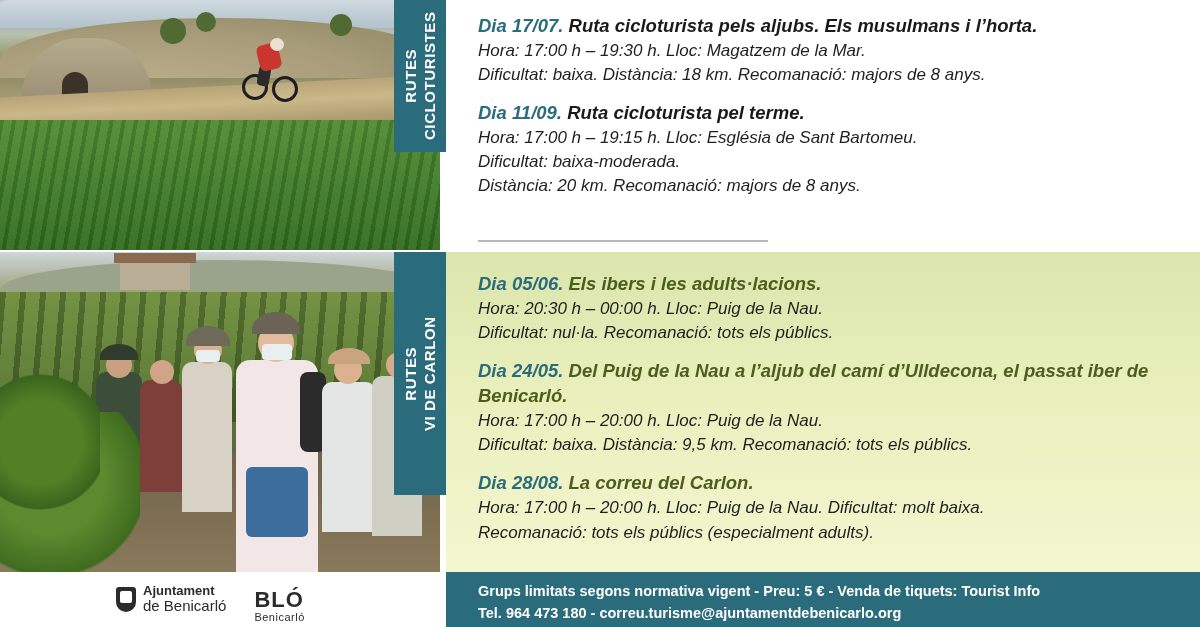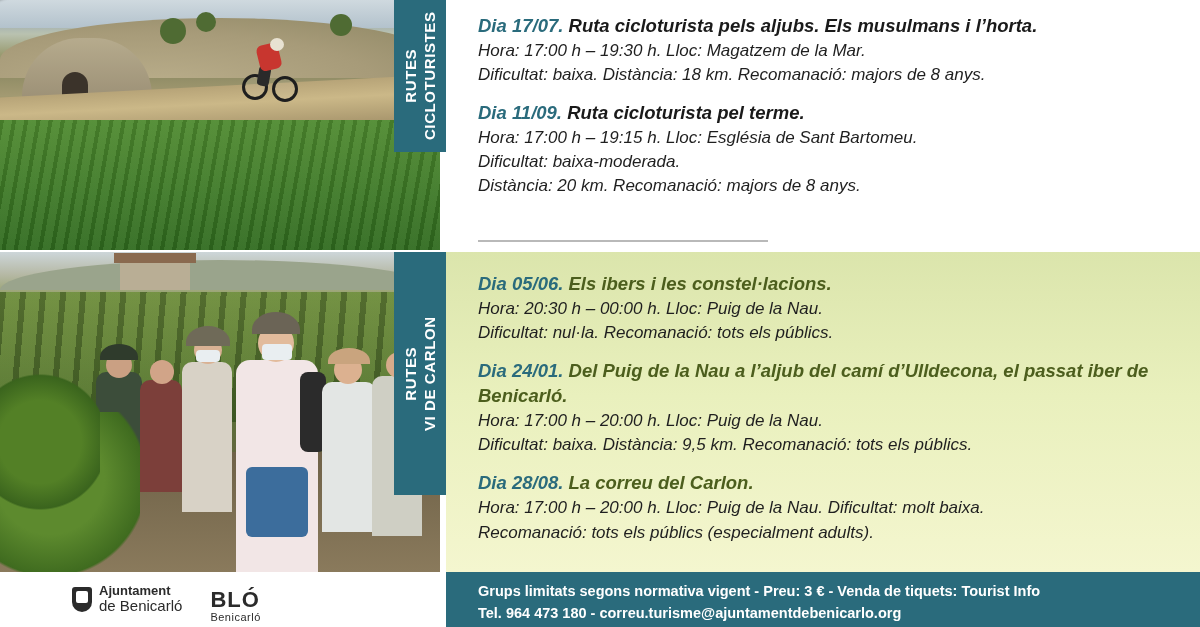--- a/index.html
+++ b/index.html
@@ -197,21 +197,21 @@
 
   
   .footer {
     position: absolute;
     left: 0; bottom: 0;
     width: 1200px; height: 55px;
   }
   .footer-left {
     position:absolute; left:0; top:0; width:446px; height:55px;
     background:#ffffff;
-    display:flex; align-items:center; gap:28px; padding-left:72px;
+    display:flex; align-items:center; gap:28px; padding-left:116px;
   }
   .logo-ajt { display:flex; align-items:center; gap:7px; }
   .crest {
     width: 20px; height: 25px;
     background:#2b2b2b;
     border-radius: 3px 3px 10px 10px;
     position: relative;
   }
   .crest:after {
     content:""; position:absolute; left:4px; top:4px; width:12px; height:12px;
@@ -346,29 +346,29 @@
 
   </div>
 
   <div class="divider"></div>
 
   <div class="section-2">
 
     <div class="entry">
       <div class="head">
         <span class="date">Dia 05/06.</span>
-        <span class="title">Els ibers i les constel·lacions.</span>
+        <span class="title">Els ibers i les adults·lacions.</span>
       </div>
       <div class="line">Hora: 20:30 h – 00:00 h. Lloc: Puig de la Nau.</div>
       <div class="line">Dificultat: nul·la. Recomanació: tots els públics.</div>
     </div>
 
     <div class="entry">
       <div class="head">
-        <span class="date">Dia 24/01.</span>
+        <span class="date">Dia 24/05.</span>
         <span class="title">Del Puig de la Nau a l’aljub del camí d’Ulldecona, el passat iber de Benicarló.</span>
       </div>
       <div class="line">Hora: 17:00 h – 20:00 h. Lloc: Puig de la Nau.</div>
       <div class="line">Dificultat: baixa. Distància: 9,5 km. Recomanació: tots els públics.</div>
     </div>
 
     <div class="entry">
       <div class="head">
         <span class="date">Dia 28/08.</span>
         <span class="title">La correu del Carlon.</span>
@@ -391,16 +391,16 @@
         <div class="l2">de Benicarló</div>
       </div>
     </div>
     <div class="logo-blo">
       <div class="b1">BLÓ</div>
       <div class="b2">Benicarló</div>
     </div>
   </div>
 
   <div class="footer-right">
-    <div class="fl">Grups limitats segons normativa vigent  - Preu: 3 € - Venda de tiquets: Tourist Info</div>
+    <div class="fl">Grups limitats segons normativa vigent  - Preu: 5 € - Venda de tiquets: Tourist Info</div>
     <div class="fl">Tel. 964 473 180 - correu.turisme@ajuntamentdebenicarlo.org</div>
   </div>
 </div>
 
 </body></html>

